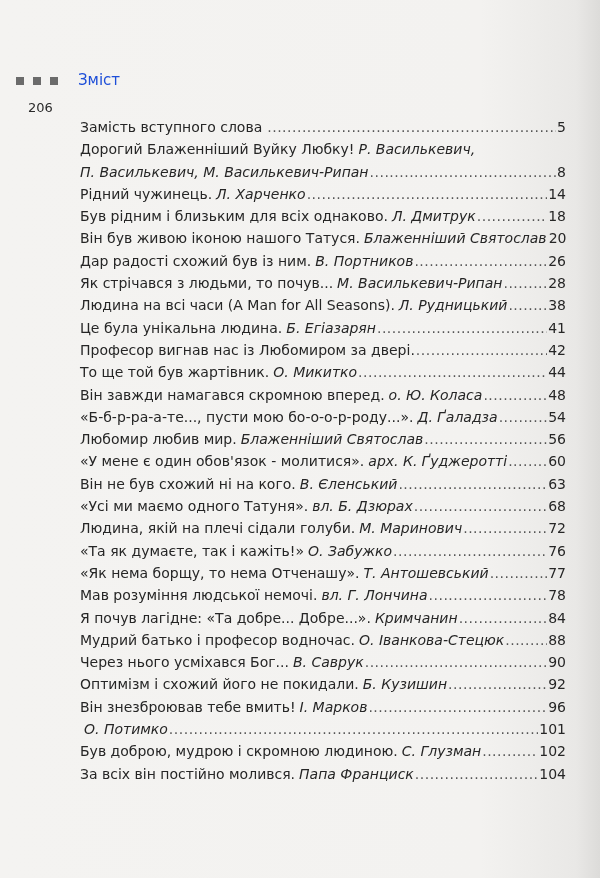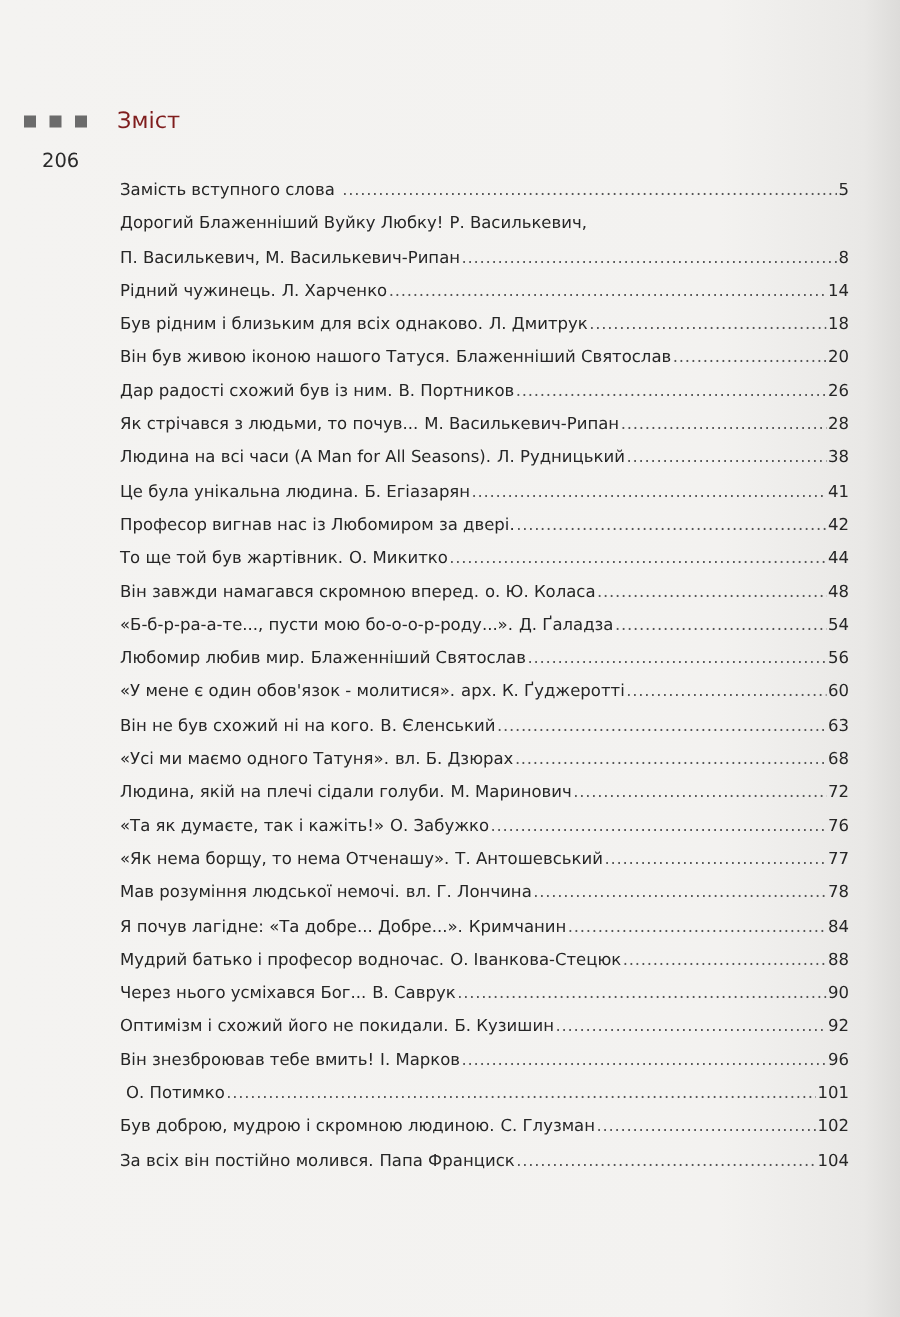--- a/index.html
+++ b/index.html
@@ -6,26 +6,26 @@
     body {
       width: 600px; height: 878px; overflow: hidden;
       background: linear-gradient(to right, #f4f3f1 0%, #f3f2f0 80%, #e9e8e6 96%, #dcdbd9 100%);
       font-family: "DejaVu Sans", sans-serif;
       color: #262626;
       position: relative;
     }
     .header { position: absolute; left: 16px; top: 70px; height: 22px; display: flex; align-items: center; }
     .squares { display: flex; gap: 9px; }
     .sq { width: 8px; height: 8px; background: #6b6b6b; }
-    .section-title { position: absolute; left: 78px; top: 71px; font-size: 15px; color: #7f1d1d; }
+    .section-title { position: absolute; left: 78px; top: 71px; font-size: 15px; color: #1d4ed8; }
     .page-num { position: absolute; left: 28px; top: 100px; font-size: 13px; color: #2a2a2a; }
     .toc { position: absolute; left: 80px; top: 116px; width: 486px; }
-    .entry { font-size: 11px; line-height: 22.3px; height: 22.3px; display: flex; align-items: baseline; white-space: nowrap; }
+    .entry { font-size: 14px; line-height: 22.3px; height: 22.3px; display: flex; align-items: baseline; white-space: nowrap; }
     .entry .title { flex: 0 0 auto; }
-    .entry .author { margin-left: 4px; flex: 0 0 auto; }
+    .entry .author { font-style: italic; margin-left: 4px; flex: 0 0 auto; }
     .entry .leader { flex: 1 1 auto; overflow: hidden; color: #555; margin: 0 1px; }
     .entry .leader::after { content: "........................................................................................................................................................................"; letter-spacing: 0.5px; }
     .entry .pg { flex: 0 0 auto; text-align: right; }
     .entry.wrap-first .leader { visibility: hidden; }
   </style>
 </head>
 <body>
 
 <div class="header">
   <div class="squares">

